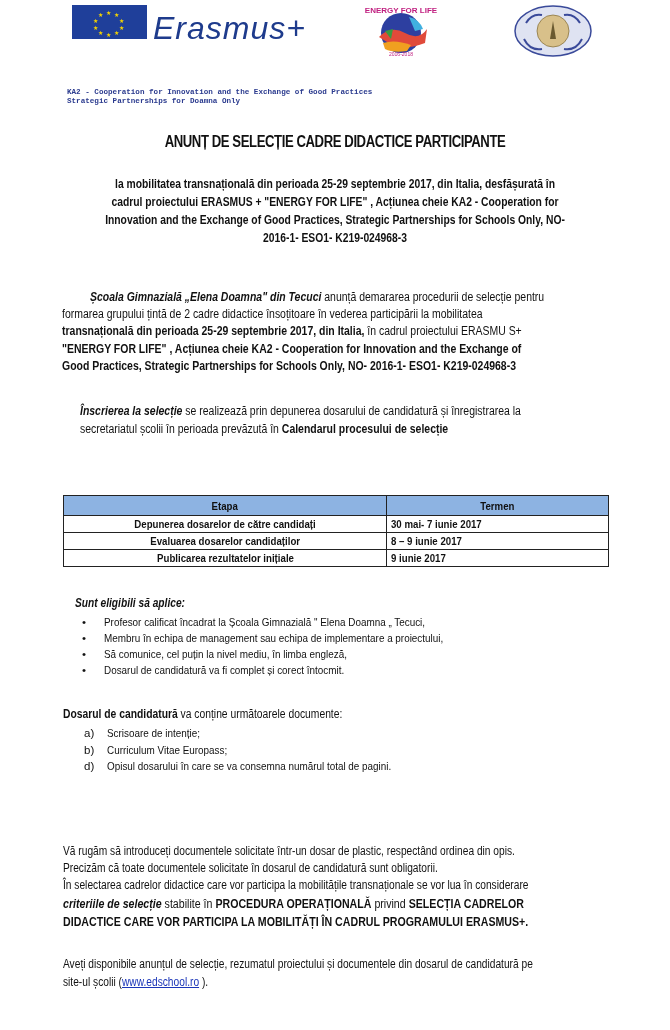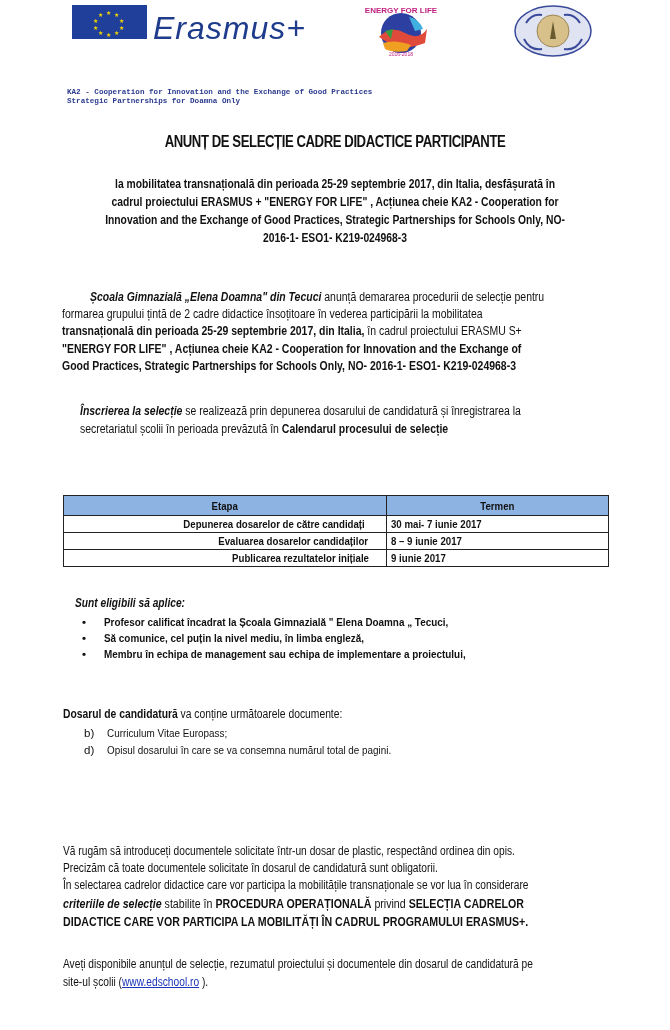--- a/index.html
+++ b/index.html
@@ -23,28 +23,28 @@
     .sub { left: 0; width: 670px; text-align: center; font-weight: bold; font-size: 12px; line-height: 18px; transform: scaleX(0.86); transform-origin: center top; white-space: nowrap; }
 
     .para { left: 76px; width: 620px; font-size: 12px; line-height: 17.5px; transform: scaleX(0.872); transform-origin: left top; white-space: nowrap; }
     .bold { font-weight: bold; }
     .ital { font-style: italic; }
 
     
     table.cal { position: absolute; left: 63px; top: 447px; width: 546px; border-collapse: collapse; font-size: 11.5px; font-weight: bold; margin-top: 48px; }
     table.cal th, table.cal td { border: 1px solid #222; height: 16px; padding: 0 4px; }
     table.cal th { background: #8db3e2; font-weight: bold; text-align: center; height: 19px; }
-    table.cal td.etapa { text-align: right; width: 314px; }
+    table.cal td.etapa { text-align: center; width: 314px; }
     table.cal td.termen { text-align: left; }
     .cell-text { display: inline-block; transform: scaleX(0.84); transform-origin: center; white-space: nowrap; }
     td.termen .cell-text { transform-origin: left center; }
 
     .elig-title { left: 75px; top: 596px; font-size: 12px; font-weight: bold; font-style: italic; transform: scaleX(0.85); transform-origin: left top; }
     .bullets { left: 82px; top: 614px; font-size: 11.5px; line-height: 16px; }
-    .bullet-row { white-space: nowrap; font-weight: bold; }
+    .bullet-row { white-space: nowrap; }
     .bullet-row .dot { display: inline-block; width: 22px; }
     .bullet-row .txt { display: inline-block; transform: scaleX(0.86); transform-origin: left top; }
 
     .dos-title { left: 63px; top: 707px; font-size: 12px; transform: scaleX(0.86); transform-origin: left top; white-space: nowrap; }
     .docs { left: 84px; top: 725px; font-size: 11.5px; line-height: 16.5px; }
     .doc-row { white-space: nowrap; }
     .doc-row .ltr { display: inline-block; width: 23px; }
     .doc-row .txt { display: inline-block; transform: scaleX(0.86); transform-origin: left top; }
 
     .closing { left: 63px; width: 640px; font-size: 12px; line-height: 17.5px; transform: scaleX(0.85); transform-origin: left top; white-space: nowrap; }
@@ -133,28 +133,30 @@
     <tr>
       <td class="etapa"><span class="cell-text">Publicarea rezultatelor inițiale</span></td>
       <td class="termen"><span class="cell-text">9 iunie 2017</span></td>
     </tr>
   </tbody>
 </table>
 
 <div class="abs elig-title">Sunt eligibili să aplice:</div>
 <div class="abs bullets">
   <div class="bullet-row"><span class="dot">•</span><span class="txt">Profesor calificat încadrat la Școala Gimnazială " Elena Doamna „ Tecuci,</span></div>
+  <div class="bullet-row"><span class="dot">•</span><span class="txt">Membru în echipa de management sau echipa de implementare a proiectului,</span></div>
   <div class="bullet-row"><span class="dot">•</span><span class="txt">Să comunice, cel puțin la nivel mediu, în limba engleză,</span></div>
-  <div class="bullet-row"><span class="dot">•</span><span class="txt">Membru în echipa de management sau echipa de implementare a proiectului,</span></div>
+  <div class="bullet-row"><span class="dot">•</span><span class="txt">Dosarul de candidatură va fi complet și corect întocmit.</span></div>
 </div>
 
 <div class="abs dos-title">
   <span class="bold">Dosarul de candidatură</span><span> va conține următoarele documente:</span>
 </div>
 <div class="abs docs">
+  <div class="doc-row"><span class="ltr">a)</span><span class="txt">Scrisoare de intenție;</span></div>
   <div class="doc-row"><span class="ltr">b)</span><span class="txt">Curriculum Vitae Europass;</span></div>
   <div class="doc-row"><span class="ltr">d)</span><span class="txt">Opisul dosarului în care se va consemna numărul total de pagini.</span></div>
 </div>
 
 <div class="abs closing" style="top:843px">Vă rugăm să introduceți documentele solicitate într-un dosar de plastic, respectând ordinea din opis.</div>
 <div class="abs closing" style="top:860px">Precizăm că toate documentele solicitate în dosarul de candidatură sunt obligatorii.</div>
 <div class="abs closing" style="top:877px">În selectarea cadrelor didactice  care vor participa la mobilitățile transnaționale se vor lua în considerare</div>
 <div class="abs closing" style="top:896px;font-size:12.5px">
   <span class="bold ital">criteriile de selecție</span><span> stabilite în </span><span class="bold">PROCEDURA OPERAȚIONALĂ</span><span>  privind </span><span class="bold">SELECȚIA CADRELOR</span>
 </div>

